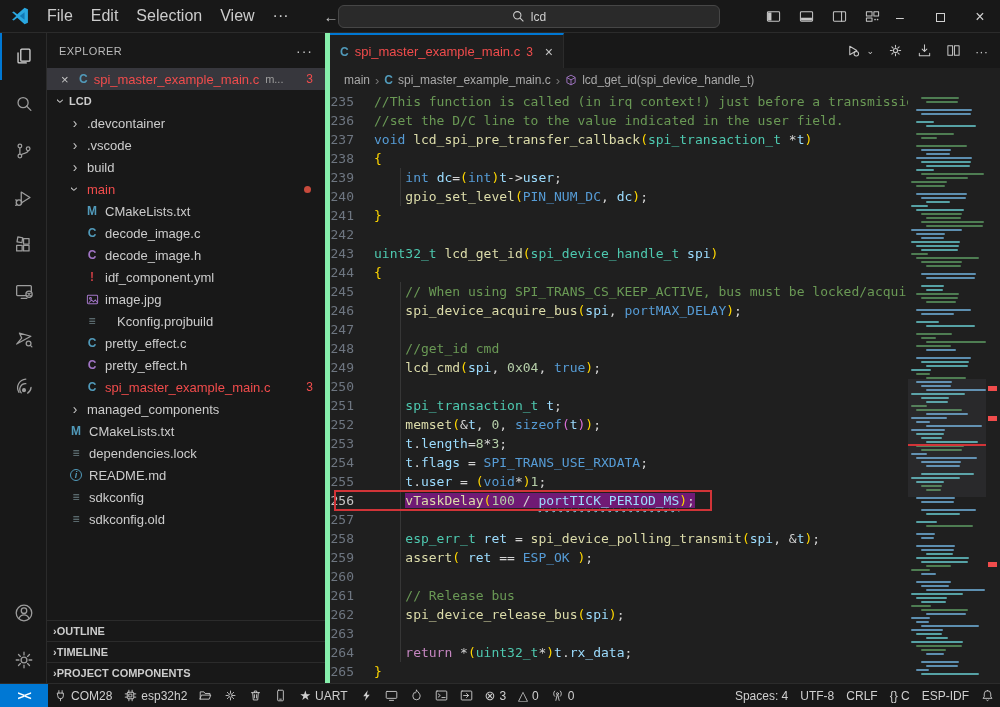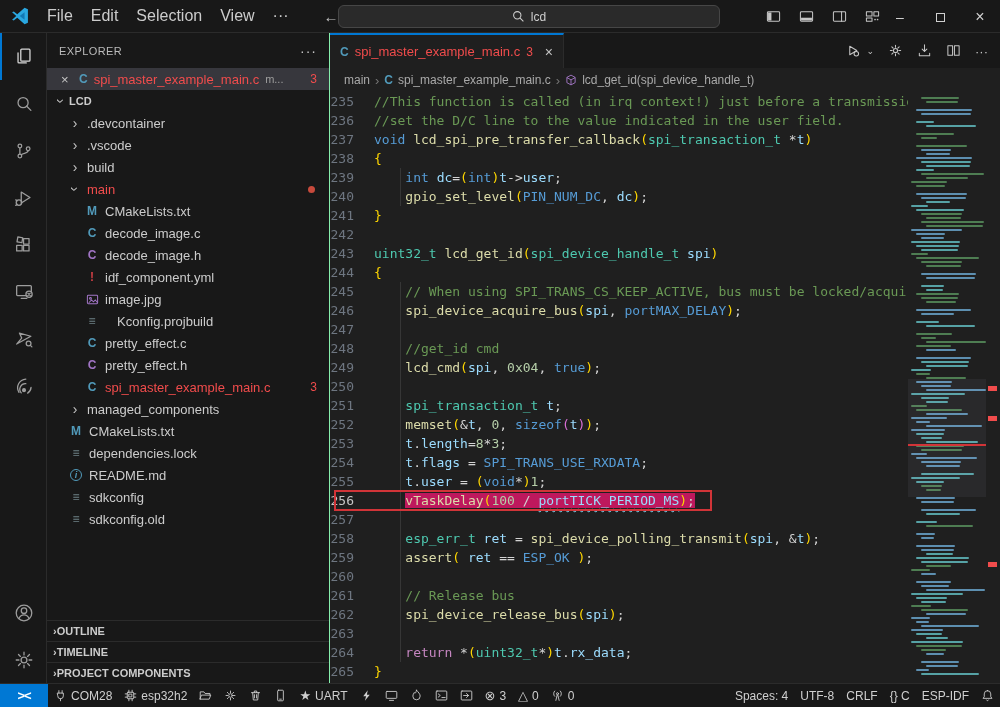--- a/index.html
+++ b/index.html
@@ -24,21 +24,21 @@
   
   .main{flex:1;display:flex;min-height:0}
 
   
   .activitybar{width:47px;background:#181818;border-right:1px solid #2b2b2b;display:flex;flex-direction:column;align-items:stretch;flex:none}
   .ab-item{height:47px;display:flex;align-items:center;justify-content:center;color:#9d9d9d;border-left:2px solid transparent;cursor:pointer}
   .ab-item.active{color:#d7d7d7;border-left-color:#0078d4}
   .ab-spacer{flex:1}
 
   
-  .sidebar{width:283px;background:#181818;border-right:1px solid #86efac;display:flex;flex-direction:column;flex:none;font-size:13px}
+  .sidebar{width:283px;background:#181818;border-right:5px solid #86efac;display:flex;flex-direction:column;flex:none;font-size:13px}
   .sb-title{height:35px;display:flex;align-items:center;padding:0 12px;font-size:11px;color:#bbb;letter-spacing:.4px}
   .sb-title .more{margin-left:auto;font-size:14px;letter-spacing:1px;color:#c5c5c5}
   .sec-head{height:22px;display:flex;align-items:center;padding-left:6px;font-size:11px;font-weight:bold;color:#ccc;cursor:pointer}
   .sec-head .chev,.row .chev{width:16px;text-align:center;display:inline-block;color:#c5c5c5;font-weight:normal;font-size:14px}
   .chev.open{transform:rotate(90deg)}
   .oe-row{height:22px;display:flex;align-items:center;background:#37373d;padding-left:14px;cursor:pointer}
   .oe-row .close{width:18px;color:#c5c5c5;font-size:13px}
   .hint{color:#9d9d9d;font-size:11px;margin-left:6px}
   .err{color:#f14c4c}
   .badge-num{margin-left:auto;margin-right:12px;font-size:12px;color:#f14c4c}
@@ -69,21 +69,21 @@
   .codearea{position:relative;flex:1;overflow:hidden}
   .ed-lines{position:absolute;left:0;top:0;right:92px;bottom:0;overflow:hidden;
     font-family:"DejaVu Sans Mono",monospace;font-size:13px;line-height:19px;white-space:pre}
   .ed-line{height:19px;display:flex;position:relative}
   .ln{width:44px;padding-right:20px;text-align:right;color:#6e7681;flex:none;user-select:none}
   .ln-active{color:#c6c6c6}
   .guide{position:absolute;left:70px;top:0;bottom:0;width:1px;background:#363636}
   .tk-c{color:#6a9955}.tk-k{color:#569cd6}.tk-t{color:#4ec9b0}.tk-f{color:#dcdcaa}.tk-v{color:#9cdcfe}
   .tk-m{color:#569cd6}.tk-m2{color:#9cdcfe}.tk-n{color:#b5cea8}.tk-p{color:#d4d4d4}
   .tk-g{color:#ffd700}.tk-g2{color:#da70d6}.tk-r{color:#c586c0}
-  .insel{background:#be185d}
+  .insel{background:#701a75}
   .squiggle{text-decoration:underline wavy #7fd4f0 1px;text-underline-offset:3px}
   .redbox{position:absolute;left:4px;top:-1px;width:378px;height:21px;border:2px solid #d13438;z-index:5;pointer-events:none}
 
   
   .minimap{position:absolute;top:0;bottom:0;right:14px;width:78px;overflow:hidden;cursor:pointer}
   .mm-row{height:4px;display:flex;align-items:center}
   .mm-bar{height:2px;border-radius:1px}
   .mm-view{position:absolute;left:0;right:0;height:118px;background:rgba(200,210,230,.06)}
   .mm-redline{position:absolute;left:0;right:0;height:2px;background:#d13438}
   .ruler{position:absolute;top:0;bottom:0;right:0;width:14px;background:#1f1f1f;cursor:pointer}

